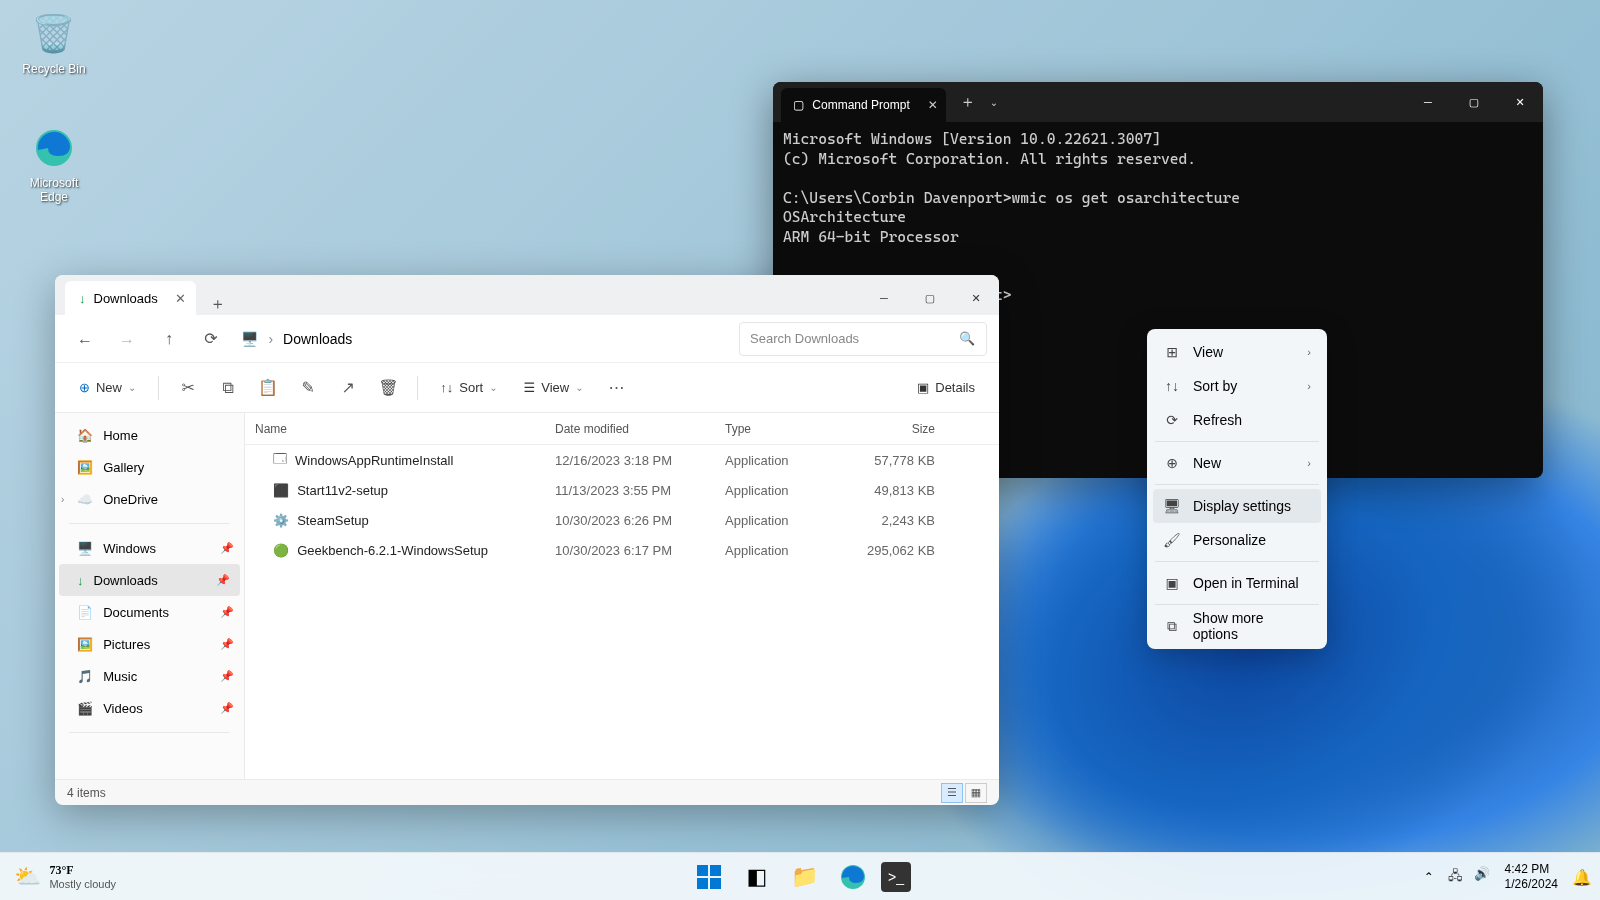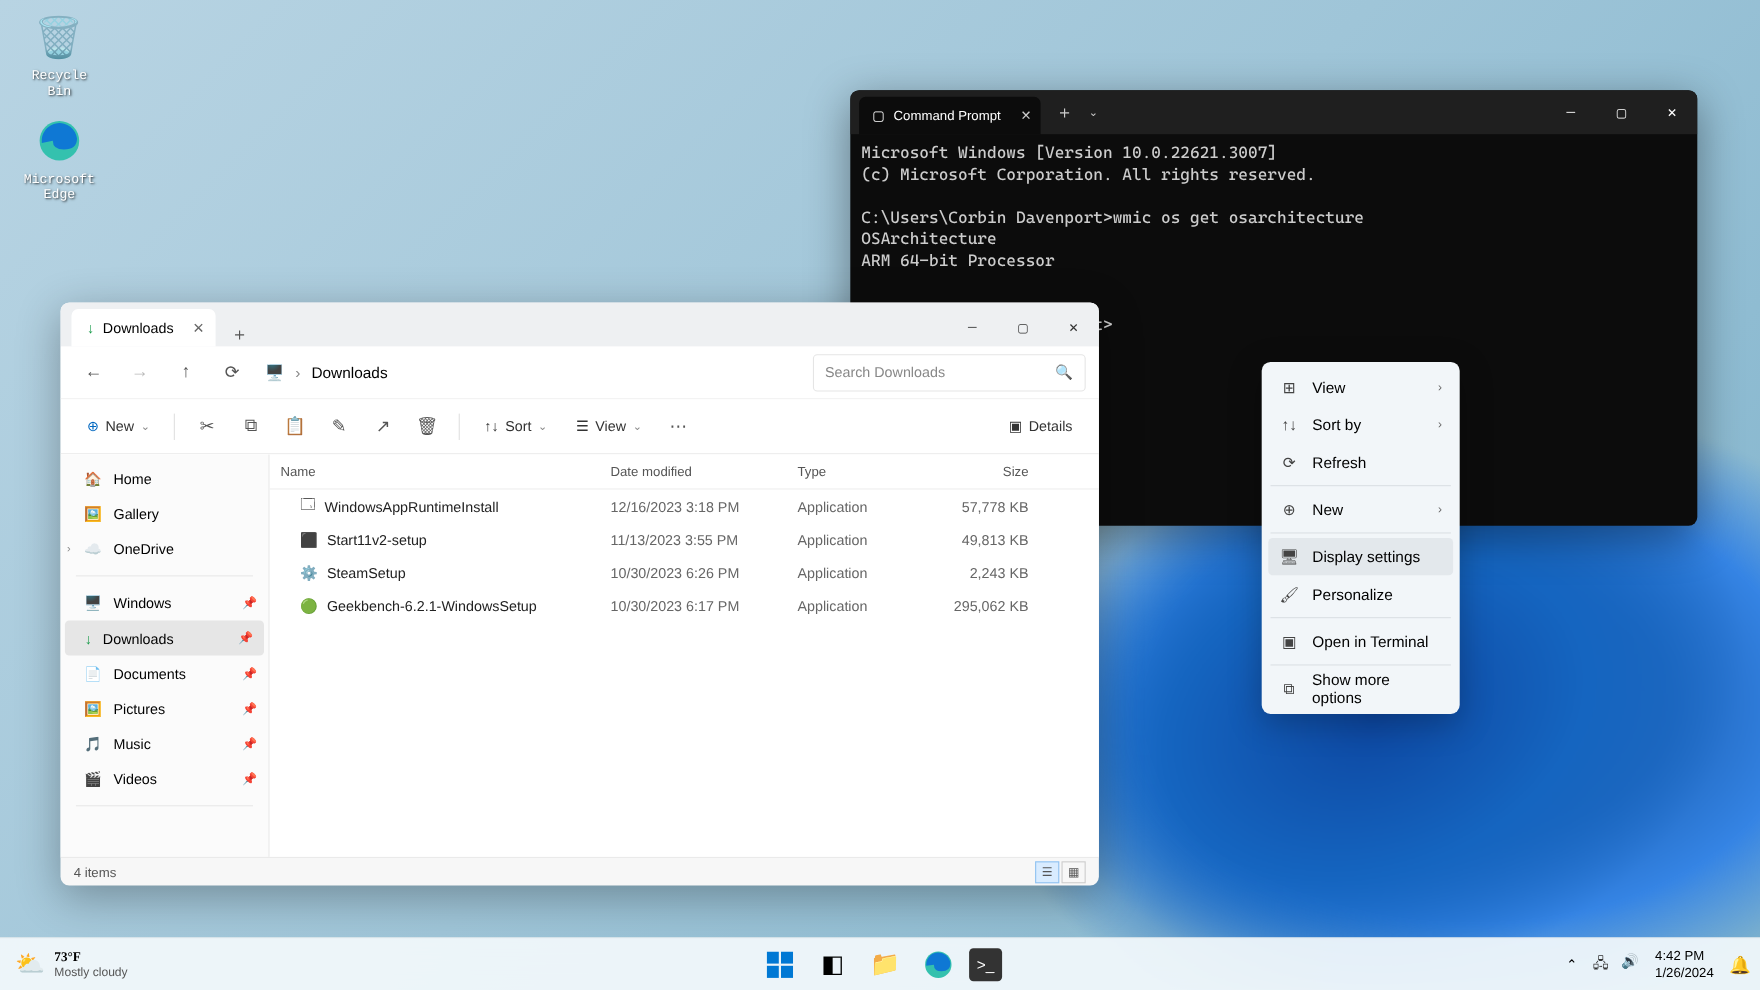--- a/index.html
+++ b/index.html
@@ -2,21 +2,21 @@
 <html><head>
 <meta charset="utf-8">
 <style>
 * { margin: 0; padding: 0; box-sizing: border-box; font-family: "Segoe UI", sans-serif; }
 body { width: 1600px; height: 900px; overflow: hidden; position: relative; background: linear-gradient(135deg, #b8d4e3 0%, #9fc5d8 50%, #7fb3cc 100%); }
 .wallpaper-bloom { position: absolute; right: -100px; bottom: -100px; width: 1200px; height: 900px; background: radial-gradient(ellipse 600px 400px at 70% 60%, #1a5fb4 0%, #2068c0 30%, #3584e4 50%, transparent 70%); filter: blur(2px); }
 .wallpaper-bloom::before { content:""; position:absolute; right:100px; bottom:100px; width:700px; height:500px; background: radial-gradient(ellipse, #0d47a1 0%, #1565c0 40%, transparent 70%); border-radius:50%; transform: rotate(-20deg); }
 
 .desktop-icon { position: absolute; width: 76px; text-align: center; cursor: pointer; }
 .desktop-icon .ic { width: 48px; height: 48px; margin: 0 auto 4px; display:flex; align-items:center; justify-content:center; font-size:36px; }
-.desktop-icon .lbl { color: #fff; font-size: 12px; text-shadow: 1px 1px 2px rgba(0,0,0,0.8); font-family: Liberation Mono, monospace; }
+.desktop-icon .lbl { color: #fff; font-size: 12px; text-shadow: 1px 1px 2px rgba(0,0,0,0.8); }
 
 
 .terminal { position:absolute; left:773px; top:82px; width:770px; height:396px; background:#0c0c0c; border-radius:8px; box-shadow:0 10px 40px rgba(0,0,0,0.4); overflow:hidden; }
 .term-titlebar { height:40px; background:#1f1f1f; display:flex; align-items:center; }
 .term-tab { background:#0c0c0c; height:34px; margin-top:6px; margin-left:8px; padding:0 36px 0 12px; border-radius:6px 6px 0 0; display:flex; align-items:center; gap:8px; color:#fff; font-size:12px; position:relative; }
 .term-tab .x { position:absolute; right:8px; color:#ccc; cursor:pointer; }
 .term-newtab { color:#ccc; padding:0 14px; cursor:pointer; font-size:16px; }
 .term-drop { color:#ccc; cursor:pointer; font-size:10px; }
 .term-winbtns { margin-left:auto; display:flex; }
 .term-winbtns div { width:46px; height:40px; display:flex; align-items:center; justify-content:center; color:#fff; cursor:pointer; font-size:11px; }
@@ -83,21 +83,21 @@
 </style>
 </head>
 <body>
 
 <div class="wallpaper-bloom"></div>
 
 <div class="desktop-icon" style="left:16px; top:10px;">
   <div class="ic">🗑️</div>
   <div class="lbl">Recycle Bin</div>
 </div>
-<div class="desktop-icon" style="left:16px; top:104px;">
+<div class="desktop-icon" style="left:16px; top:124px;">
   <div class="ic">
     <svg width="40" height="40" viewBox="0 0 40 40">
         <circle cx="20" cy="20" r="18" fill="#34c1ae"></circle>
         <path d="M4 22 A16 16 0 0 1 36 18 Q36 28 24 28 Q14 28 14 20" fill="#0f78d4"></path>
       </svg>
   </div>
   <div class="lbl">Microsoft Edge</div>
 </div>
 
 <div class="terminal">

